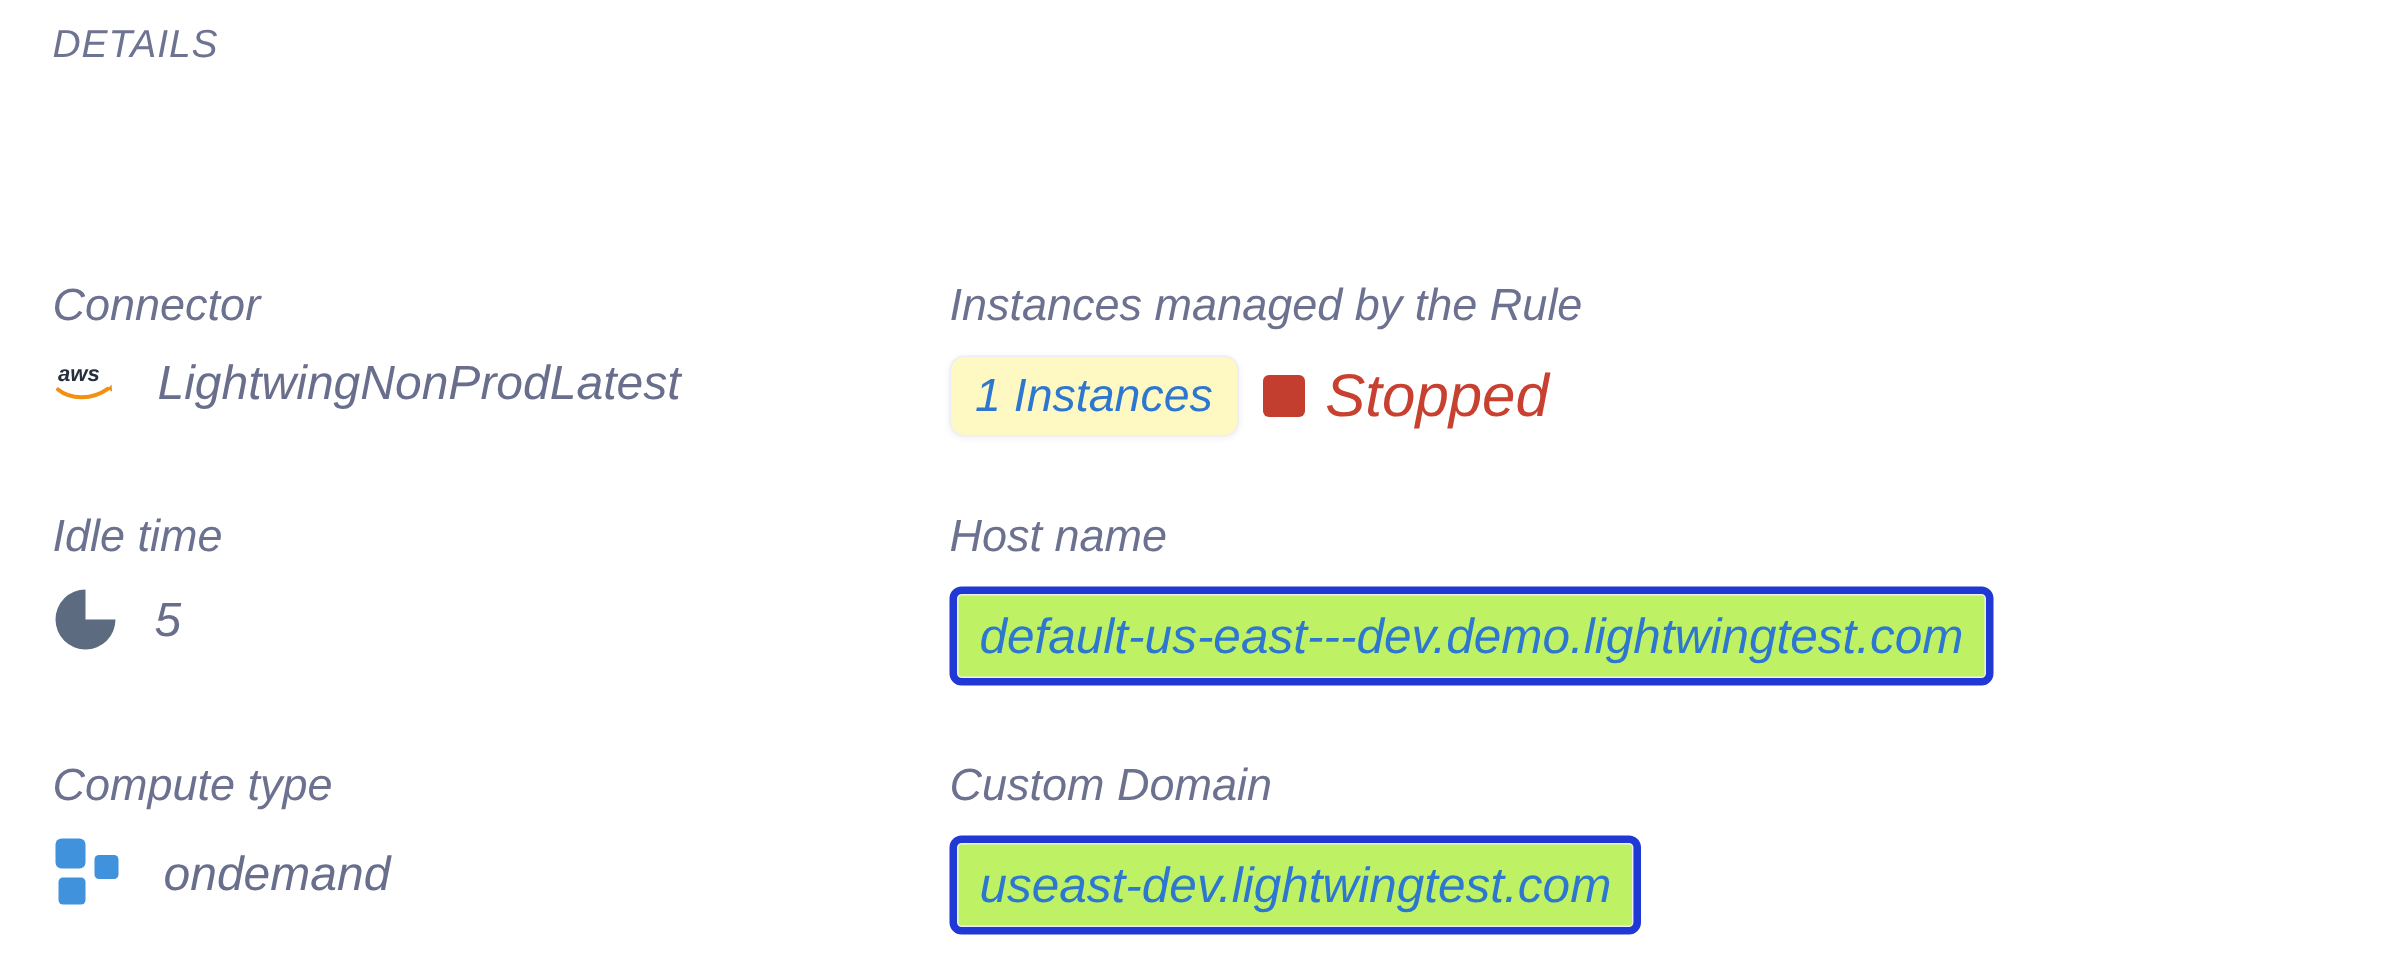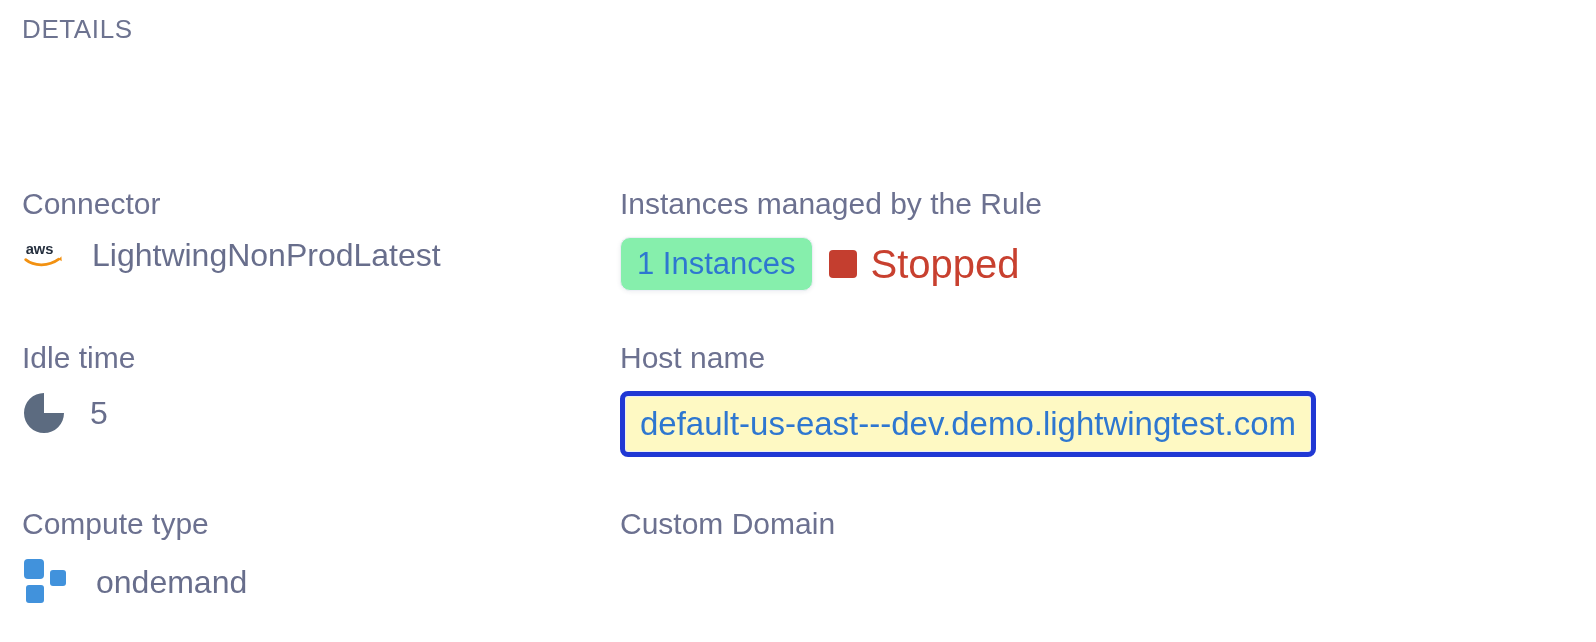--- a/index.html
+++ b/index.html
@@ -1,19 +1,19 @@
 <!DOCTYPE html>
 <html><head>
 <meta charset="utf-8">
 <style>
   * { margin: 0; padding: 0; box-sizing: border-box; }
   html, body { width: 1596px; height: 642px; background: #ffffff; overflow: hidden; }
   body { font-family: "Liberation Sans", sans-serif; }
 
-  .panel { padding: 14px 24px 0 22px; }
+  .panel { padding: 14px 24px 0 35px; font-style: italic; }
 
   .section-title {
     font-size: 26px;
     font-weight: 500;
     letter-spacing: 0.6px;
     color: #6d7390;
   }
 
   .details-grid {
     margin-top: 142px;
@@ -34,21 +34,21 @@
     gap: 24px;
     font-size: 32px;
     color: #686e8c;
   }
 
   .icon { display: inline-flex; align-items: center; justify-content: center; flex: 0 0 auto; }
 
   
   .instances-chip {
     display: inline-block;
-    background: #86efac;
+    background: #fef9c3;
     border: 1px solid #eceef5;
     border-radius: 10px;
     box-shadow: 0 1px 4px rgba(40,48,90,0.08);
     padding: 8px 16px;
     font-size: 31px;
     color: #2e77d0;
     cursor: pointer;
   }
 
   .status-row { display: flex; align-items: center; gap: 14px; }
@@ -60,21 +60,21 @@
     margin-left: 2px;
   }
 
   .status-text { font-size: 40px; color: #c8402f; }
 
   
   .link-box {
     display: inline-block;
     border: 5px solid #2038d4;
     border-radius: 8px;
-    background: #fef9c3;
+    background: #bef264;
     box-shadow: inset 0 0 0 1px #eceef5;
     padding: 9px 15px;
     font-size: 33px;
     color: #2e77d0;
     cursor: pointer;
     white-space: nowrap;
   }
 
   .value-gap-lg { margin-top: 2px; }
 </style>
@@ -138,16 +138,19 @@
             <rect x="28" y="13" width="16" height="16" rx="3" fill="#4192dc"></rect>
             <rect x="4" y="28" width="18" height="18" rx="3" fill="#4192dc"></rect>
           </svg>
         </span>
         <span>ondemand</span>
       </div>
     </div>
 
     <div>
       <div class="field-label">Custom Domain</div>
+      <div class="value-gap-lg">
+        <span class="link-box">useast-dev.lightwingtest.com</span>
+      </div>
     </div>
 
   </div>
 </div>
 
 </body></html>

